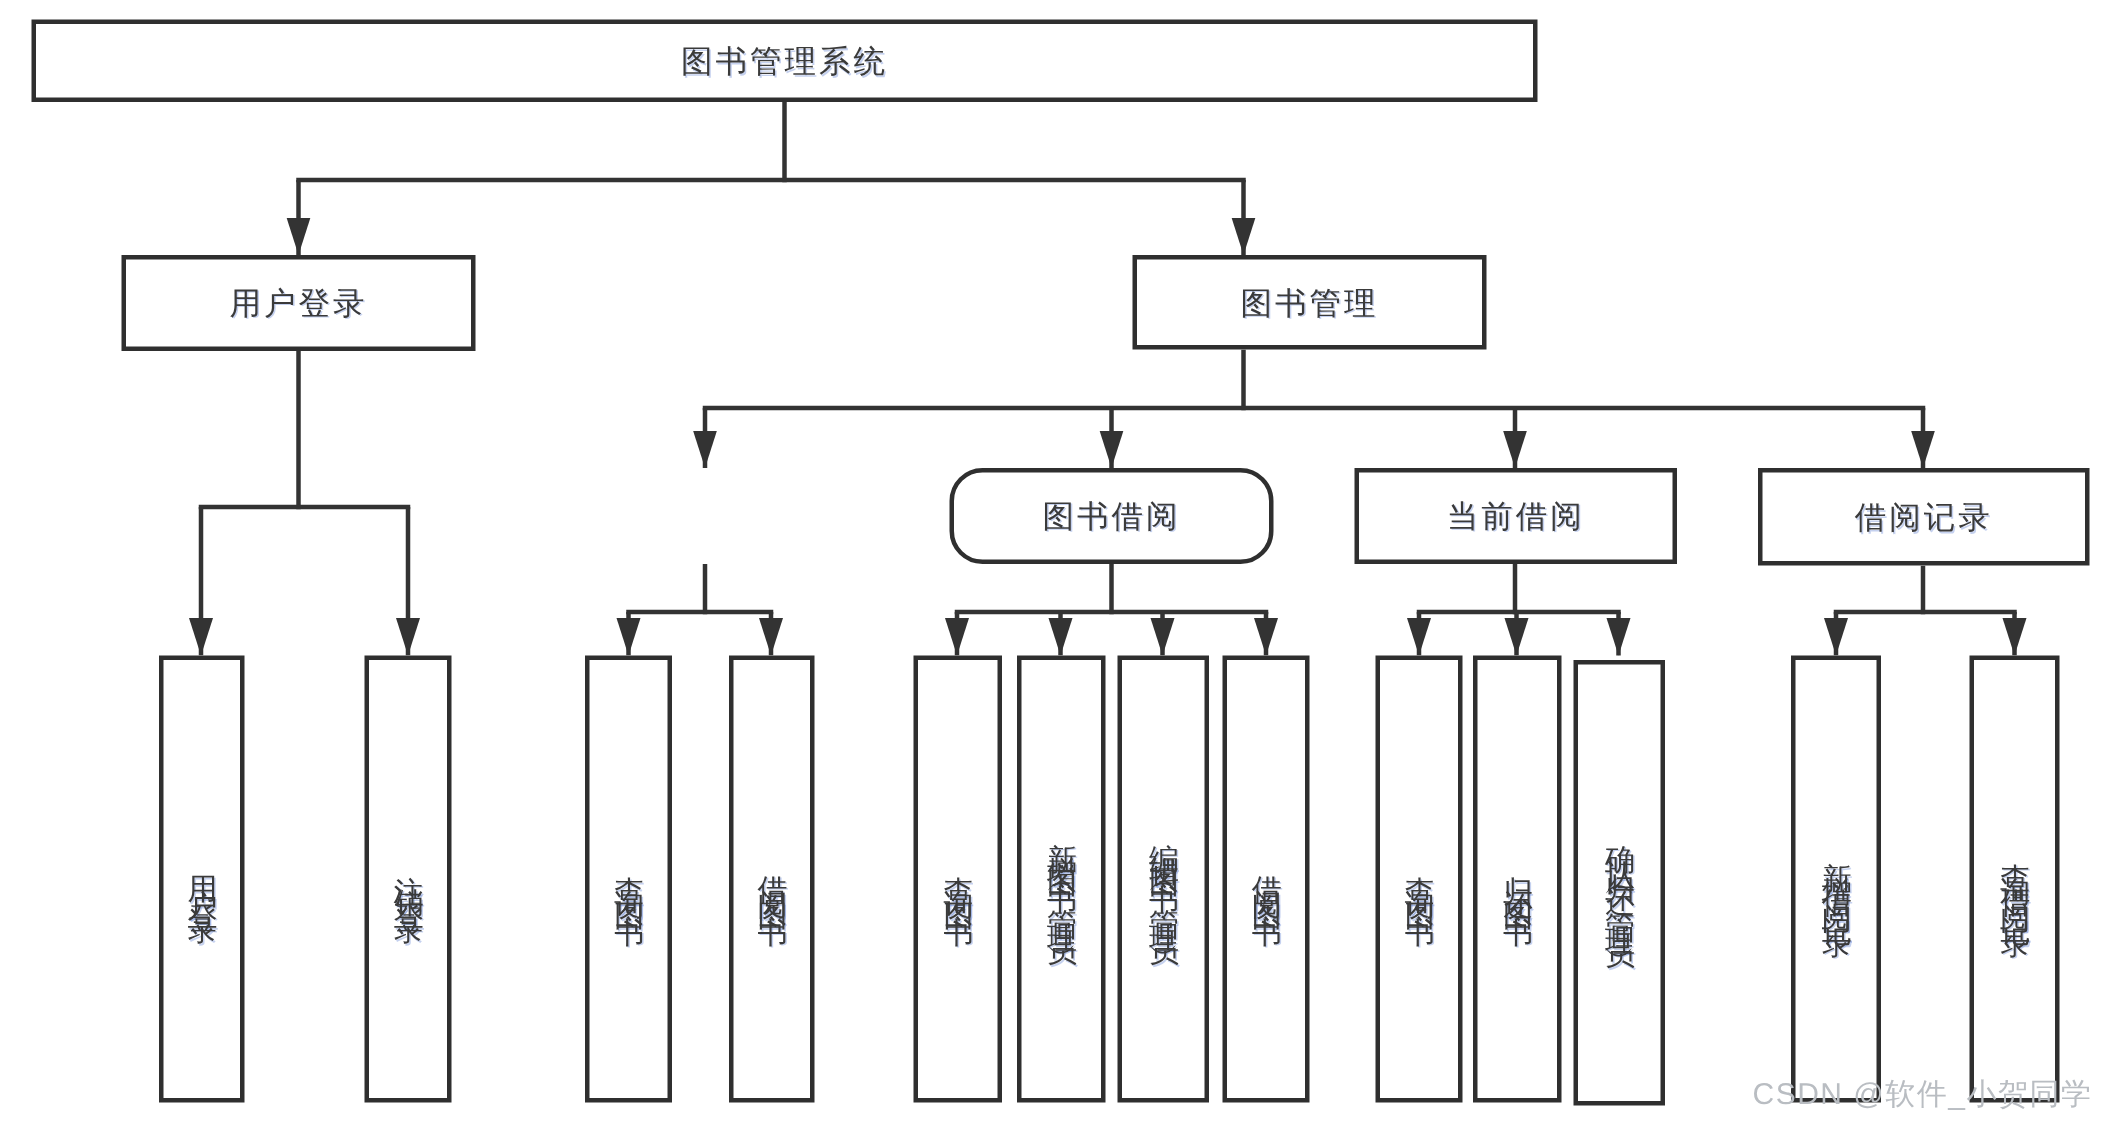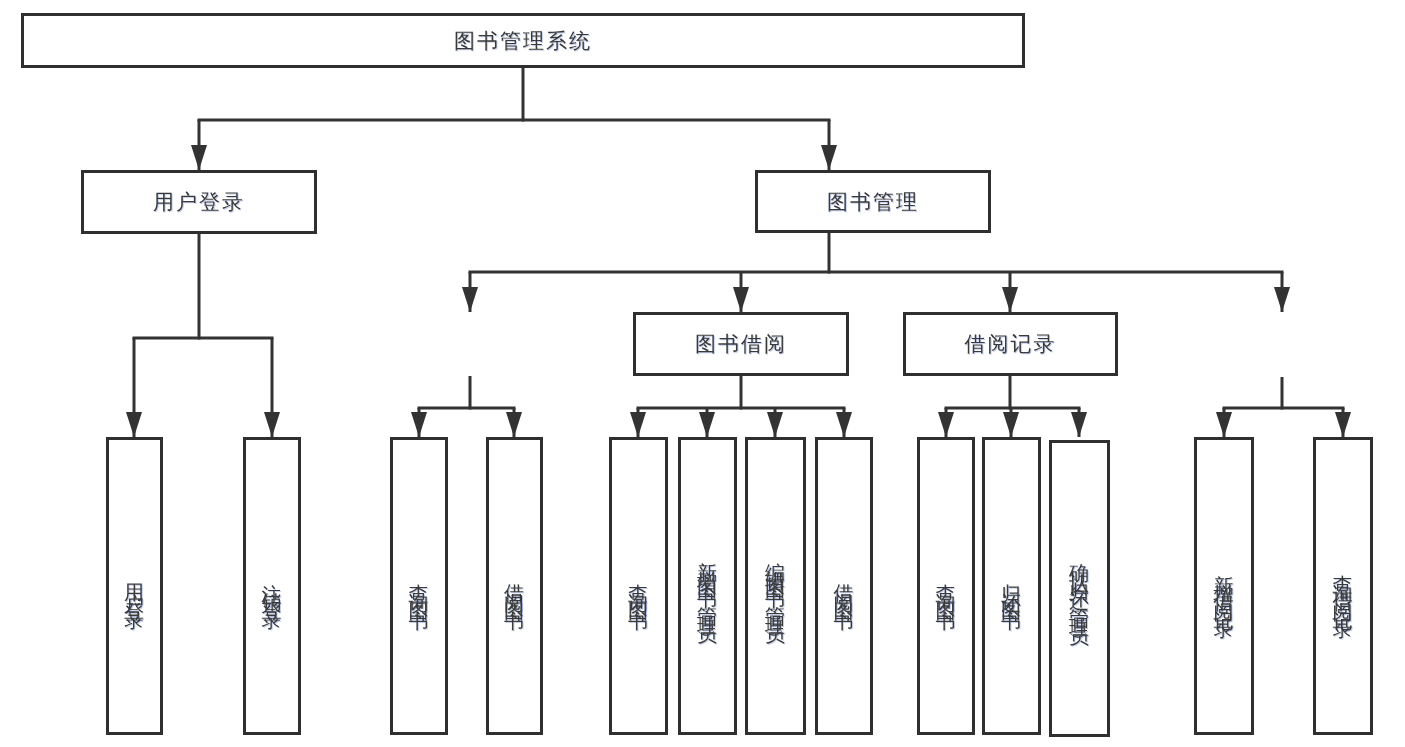--- a/index.html
+++ b/index.html
@@ -103,35 +103,37 @@
       <line x1="1224" y1="408" x2="1224" y2="437" marker-end="url(#ah)"></line>
       <line x1="1343" y1="408" x2="1343" y2="437" marker-end="url(#ah)"></line>
     </g>
   </svg>
 
   <div class="node hbox" style="left:21px; top:13px; width:1004px; height:55px;">图书管理系统</div>
 
   <div class="node hbox" style="left:81px; top:170px; width:236px; height:64px;">用户登录</div>
   <div class="node hbox" style="left:711px; top:170px; width:236px; height:63px;margin-left:44px;">图书管理</div>
 
-  <div class="node hbox" style="left:633px; top:312px; width:216px; height:64px;">图书借阅</div>
-  <div class="node hbox" style="left:903px; top:312px; width:215px; height:64px;">借阅记录</div>
+  <div class="node hbox" style="left:633px; top:312px; width:216px; height:64px;border-radius:22px;">图书借阅</div>
+  <div class="node hbox" style="left:903px; top:312px; width:215px; height:64px;">当前借阅</div>
+  <div class="node hbox" style="left:1172px; top:312px; width:221px; height:65px;">借阅记录</div>
 
   <div class="node vbox" style="left:106px; top:437px; width:57px; height:298px;">用户登录</div>
   <div class="node vbox" style="left:243px; top:437px; width:58px; height:298px;">注销登录</div>
 
   <div class="node vbox" style="left:390px; top:437px; width:58px; height:298px;">查询图书</div>
   <div class="node vbox" style="left:486px; top:437px; width:57px; height:298px;">借阅图书</div>
 
   <div class="node vbox" style="left:609px; top:437px; width:59px; height:298px;">查询图书</div>
   <div class="node vbox" style="left:678px; top:437px; width:59px; height:298px;">新增图书（管理员）</div>
   <div class="node vbox" style="left:745px; top:437px; width:61px; height:298px;">编辑图书（管理员）</div>
   <div class="node vbox" style="left:815px; top:437px; width:58px; height:298px;">借阅图书</div>
 
   <div class="node vbox" style="left:917px; top:437px; width:58px; height:298px;">查询图书</div>
   <div class="node vbox" style="left:982px; top:437px; width:59px; height:298px;">归还图书</div>
   <div class="node vbox" style="left:1049px; top:440px; width:61px; height:297px;">确认归还（管理员）</div>
 
   <div class="node vbox" style="left:1194px; top:437px; width:60px; height:298px;">新增借阅记录</div>
   <div class="node vbox" style="left:1313px; top:437px; width:60px; height:298px;">查询借阅记录</div>
 
+  <div class="watermark">CSDN @软件_小贺同学</div>
 
 </div>
 
 </body></html>

